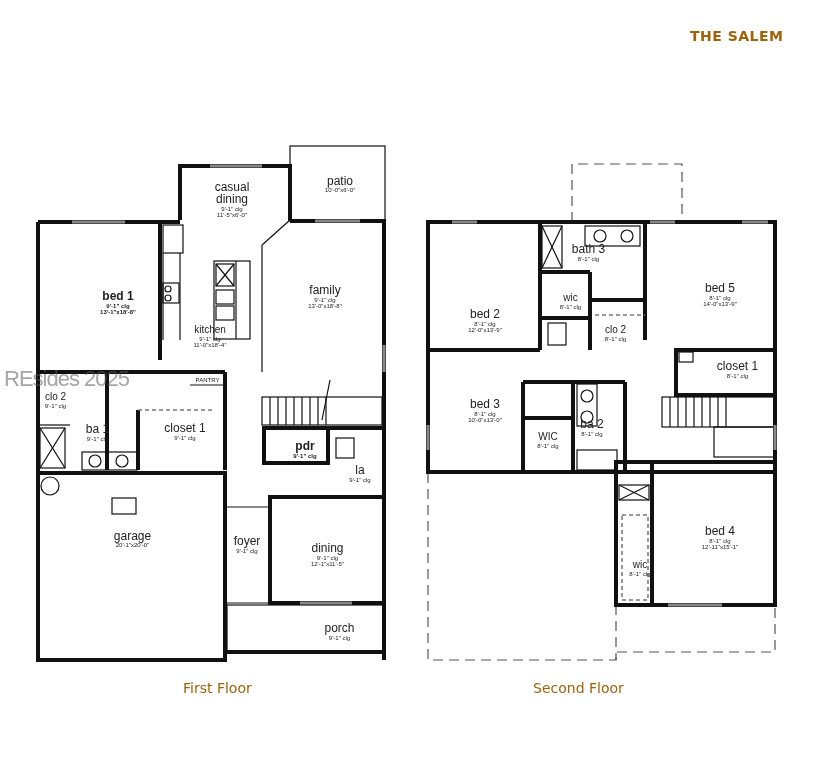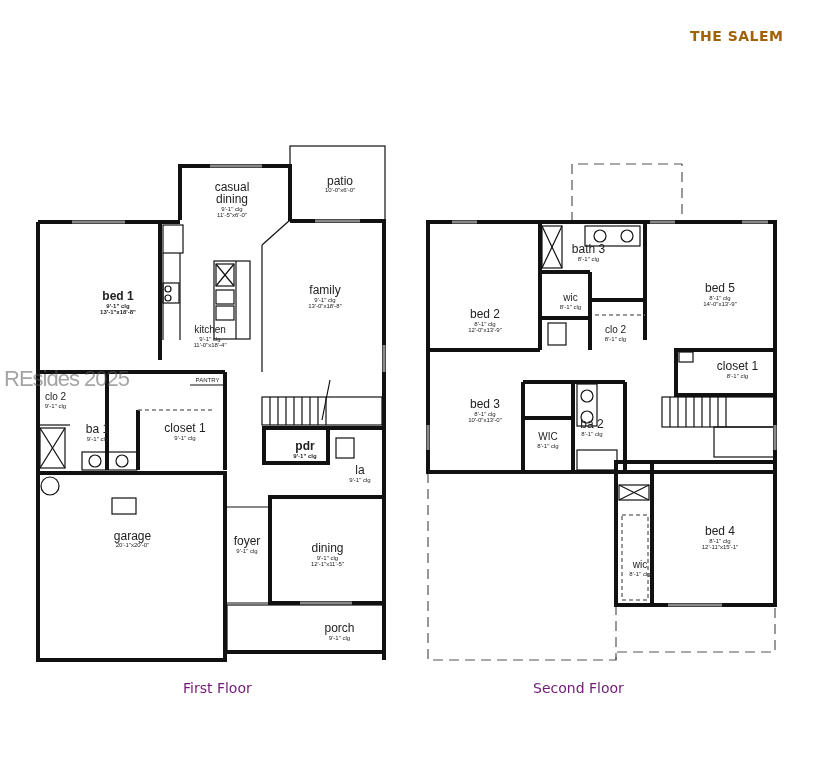--- a/index.html
+++ b/index.html
@@ -1,18 +1,18 @@
 <!DOCTYPE html>
 <html><head>
 <meta charset="utf-8">
 <style>
   html, body { margin:0; padding:0; background:#ffffff; }
   body { width:816px; height:768px; position:relative; overflow:hidden; font-family:"Liberation Sans", sans-serif; }
   .title { position:absolute; left:690px; top:28px; font-size:14px; letter-spacing:0.5px; color:#a16207; font-weight:600; font-family:"DejaVu Sans", sans-serif; }
-  .caption { position:absolute; font-size:14px; color:#701a75; font-family:"DejaVu Sans", sans-serif; }
+  .caption { position:absolute; font-size:14px; color:#a16207; font-family:"DejaVu Sans", sans-serif; }
   svg { position:absolute; left:0; top:0; }
   .wall { stroke:#111; stroke-width:4; fill:none; }
   .thin { stroke:#111; stroke-width:1.2; fill:none; }
   .dash { stroke:#555; stroke-width:1.2; fill:none; stroke-dasharray:10 6; }
   .dash2 { stroke:#777; stroke-width:1.5; fill:none; stroke-dasharray:4 3; }
   .win { stroke:#888; stroke-width:3; fill:none; }
   .room-label { position:absolute; text-align:center; color:#222; line-height:1; }
   .room-label .n { font-size:12px; display:block; }
   .room-label .c { font-size:6px; display:block; margin-top:1px; }
   .room-label .d { font-size:6px; display:block; }

